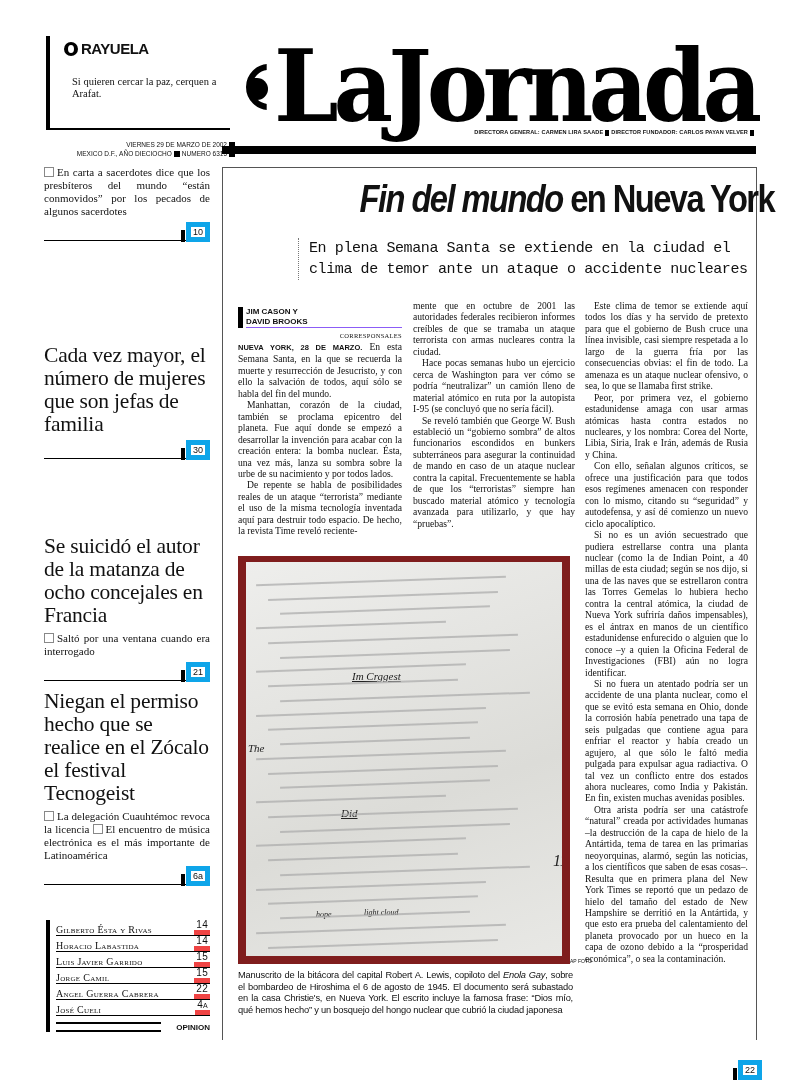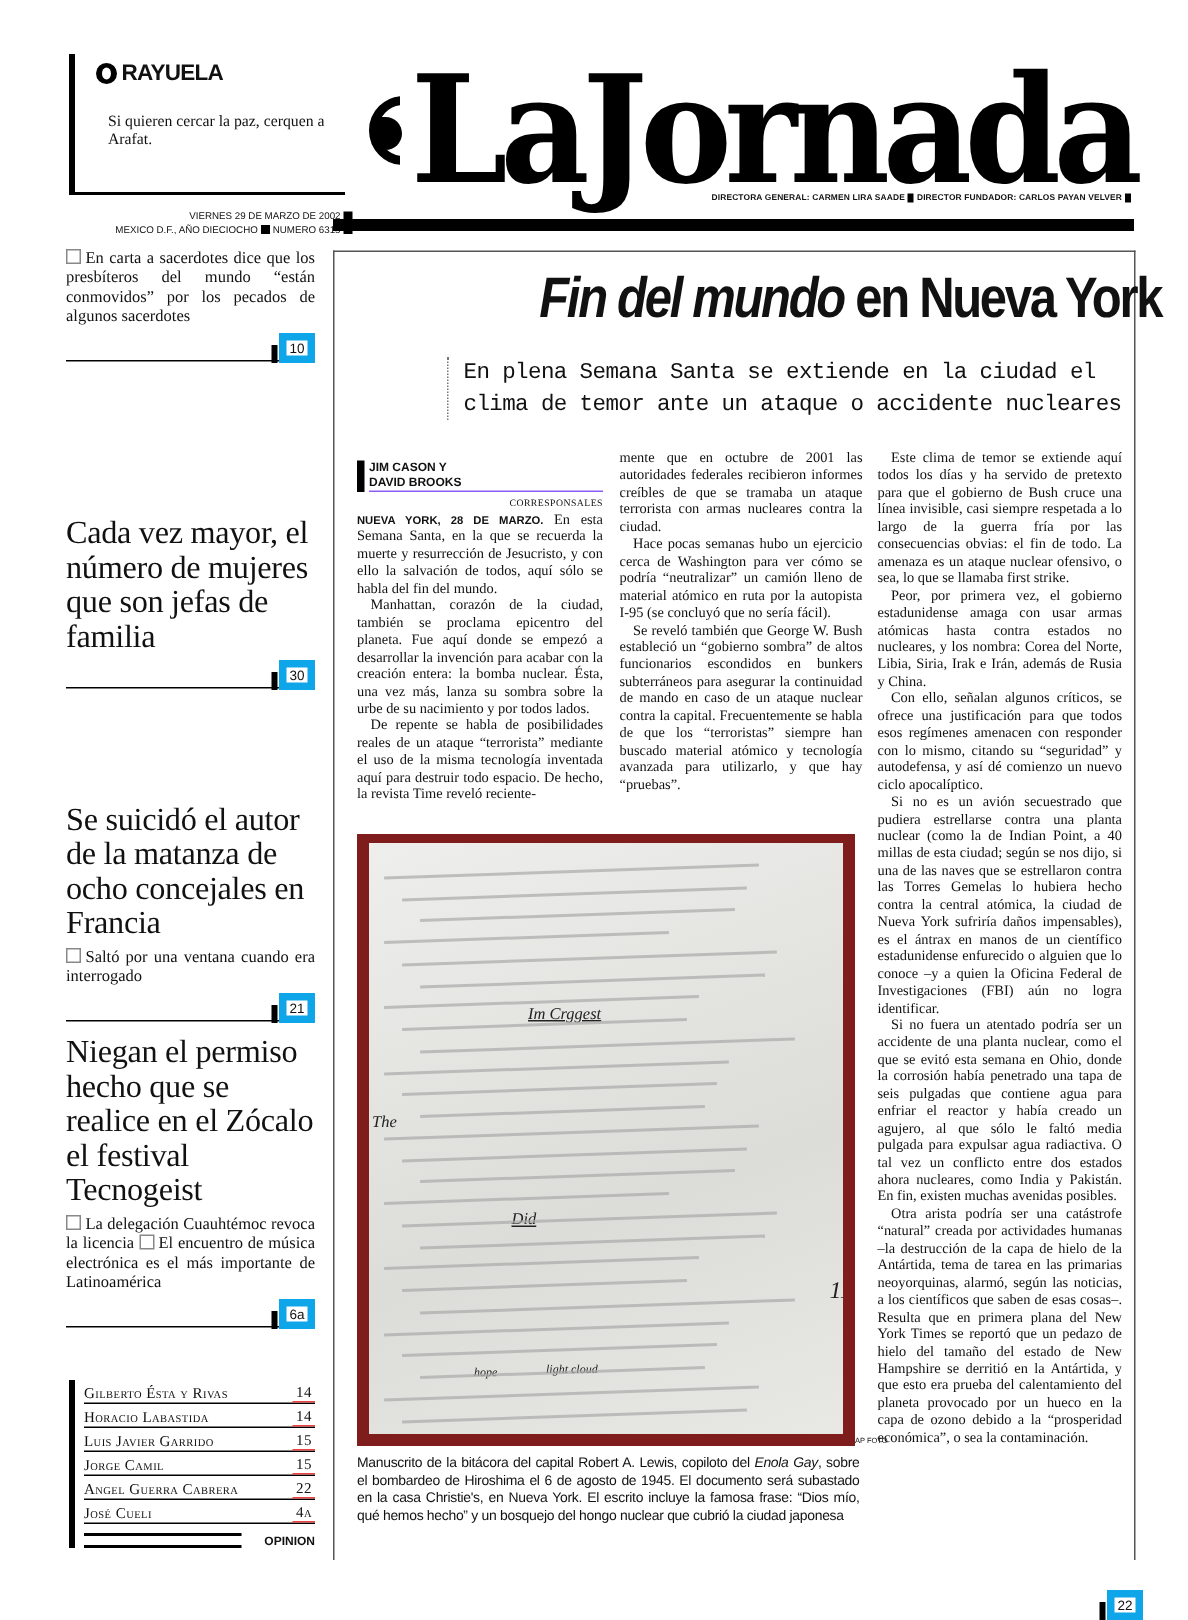--- a/index.html
+++ b/index.html
@@ -46,21 +46,21 @@
                     padding:0 1px; min-width:12px; text-align:center; }
 
   .s1 { height:178px; }
   .s2 { height:191px; }
   .s3 { height:155px; }
   .s4 { height:210px; }
 
   .opinion { left:46px; top:920px; width:164px; border-left:4px solid #000; padding-left:6px; box-sizing:border-box; height:112px; }
   .op-row { display:flex; justify-content:space-between; border-bottom:1px solid #000; height:15px; align-items:flex-end;
             font-size:10px; font-variant:small-caps; letter-spacing:0.3px; }
-  .op-row .pg { font-family:Liberation Serif, serif; font-size:10px; border-bottom:1px solid #ef4444; padding:0 2px; }
+  .op-row .pg { font-family:Liberation Sans, sans-serif; font-size:10px; border-bottom:5px solid #ef4444; padding:0 2px; }
   .op-foot { position:absolute; left:6px; right:0; bottom:0; height:10px; display:flex; align-items:center; }
   .op-foot .lines { flex:1; height:6px; border-top:2px solid #000; border-bottom:2px solid #000; }
   .op-foot .lbl { font-family:"Liberation Sans", sans-serif; font-weight:bold; font-size:8px; margin-left:15px; }
 
   
   .frame { left:222px; top:167px; width:535px; height:873px; border:1px solid #555; border-bottom:none; box-sizing:border-box; }
   .headline { right:18px; top:178px; font-family:"Liberation Sans", sans-serif; font-size:38px; letter-spacing:-1.8px;
               font-weight:bold; white-space:nowrap; transform:scaleX(0.86); transform-origin:right; }
   .headline i { font-style:italic; }
   .dek { left:298px; top:238px; width:450px; border-left:1px dotted #777; padding-left:10px;

